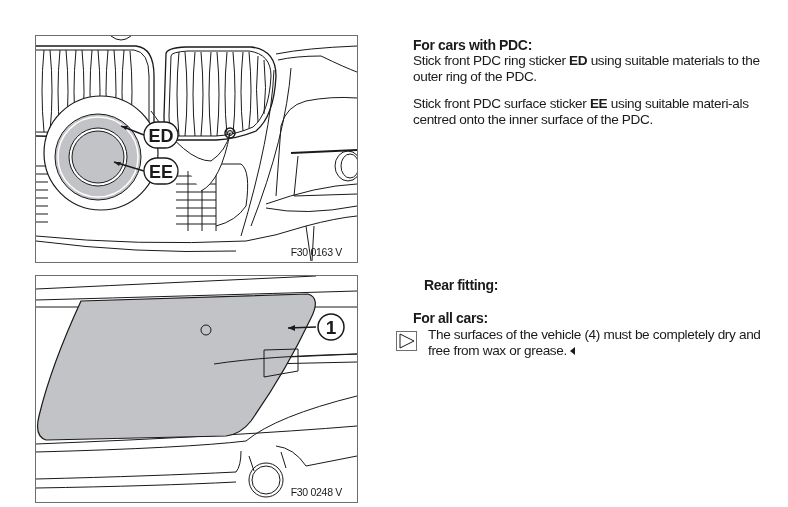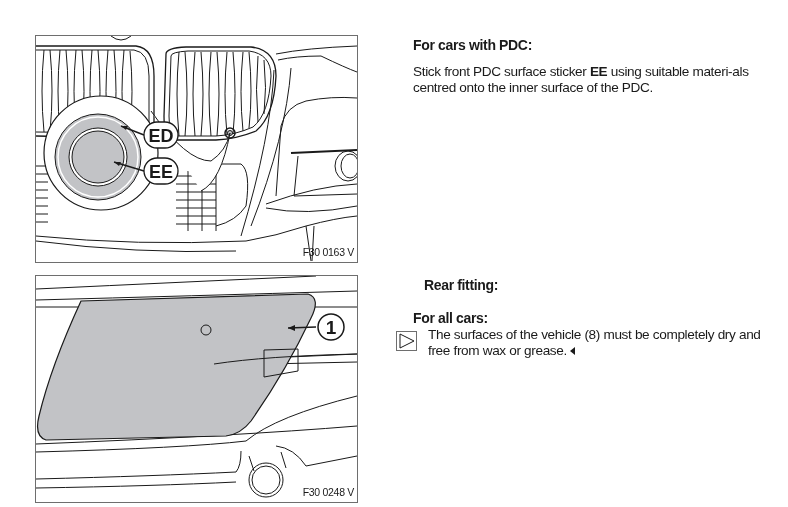--- a/index.html
+++ b/index.html
@@ -2,21 +2,21 @@
 <html><head>
 <meta charset="utf-8">
 <style>
   html, body { margin: 0; padding: 0; background: #ffffff; }
   body { width: 788px; height: 507px; position: relative; overflow: hidden;
          font-family: "Liberation Sans", sans-serif; color: #1a1a1a; }
   .figure { position: absolute; left: 35px; width: 321px; border: 1px solid #6e6e6e; background: #fff; overflow: hidden; }
   #fig1 { top: 35px; height: 226px; }
   #fig2 { top: 275px; height: 226px; }
   .figure svg { position: absolute; left: 0; top: 0; width: 321px; height: 226px; }
-  .fig-code { position: absolute; right: 3px; bottom: 4px; font-size: 10.5px; letter-spacing: -0.3px; color: #1a1a1a; }
+  .fig-code { position: absolute; right: 15px; bottom: 4px; font-size: 10.5px; letter-spacing: -0.3px; color: #1a1a1a; }
   .text { position: absolute; left: 395px; width: 370px; font-size: 13.6px; line-height: 16px; letter-spacing: -0.35px; }
   .h { font-weight: bold; font-size: 14px; }
   p { margin: 0; padding-left: 18px; }
   b { font-weight: bold; }
   #sec-front { top: 37px; }
   #sec-front .p2 { margin-top: 11px; }
   #rear-heading { position: absolute; left: 395px; top: 277px; font-weight: bold; font-size: 14px; letter-spacing: -0.35px; padding-left: 29px; }
   #sec-all { top: 310px; }
   .note { position: relative; padding-left: 33px; margin-top: 1px; }
   .note-icon { position: absolute; left: 1px; top: 4px; width: 21px; height: 20px; }
@@ -134,26 +134,27 @@
     <path d="M252,52 L280,51" stroke="#1a1a1a" stroke-width="1.4" fill="none"></path>
     <path d="M252,52 L259,49 L259,55 Z" fill="#1a1a1a"></path>
     <circle cx="295" cy="51" r="13" fill="#fff" stroke="#1a1a1a" stroke-width="1.5"></circle>
     <text x="295" y="58" text-anchor="middle" font-family="Liberation Sans, sans-serif" font-weight="bold" font-size="19" fill="#1a1a1a">1</text>
   </svg>
   <div class="fig-code">F30 0248 V</div>
 </div>
 
 <div class="text" id="sec-front">
   <p class="h">For cars with PDC:</p>
+  <p><span>Stick front PDC ring sticker </span><b>ED</b><span> using suitable materials to the outer ring of the PDC.</span></p>
   <p class="p2"><span>Stick front PDC surface sticker </span><b>EE</b><span> using suitable materi-als centred onto the inner surface of the PDC.</span></p>
 </div>
 
 <div id="rear-heading">Rear fitting:</div>
 <div class="text" id="sec-all">
   <p class="h">For all cars:</p>
   <div class="note">
     <svg class="note-icon" viewBox="0 0 21 20">
       <rect x="0.5" y="0.5" width="20" height="19" fill="#fff" stroke="#6e6e6e"></rect>
       <path d="M4,3 L18,10 L4,17 Z" fill="none" stroke="#1a1a1a" stroke-width="1"></path>
     </svg>
-    <span>The surfaces of the vehicle (8) must be completely dry and free from wax or grease.</span><span class="end-mark"></span>
+    <span>The surfaces of the vehicle (4) must be completely dry and free from wax or grease.</span><span class="end-mark"></span>
   </div>
 </div>
 
 </body></html>

